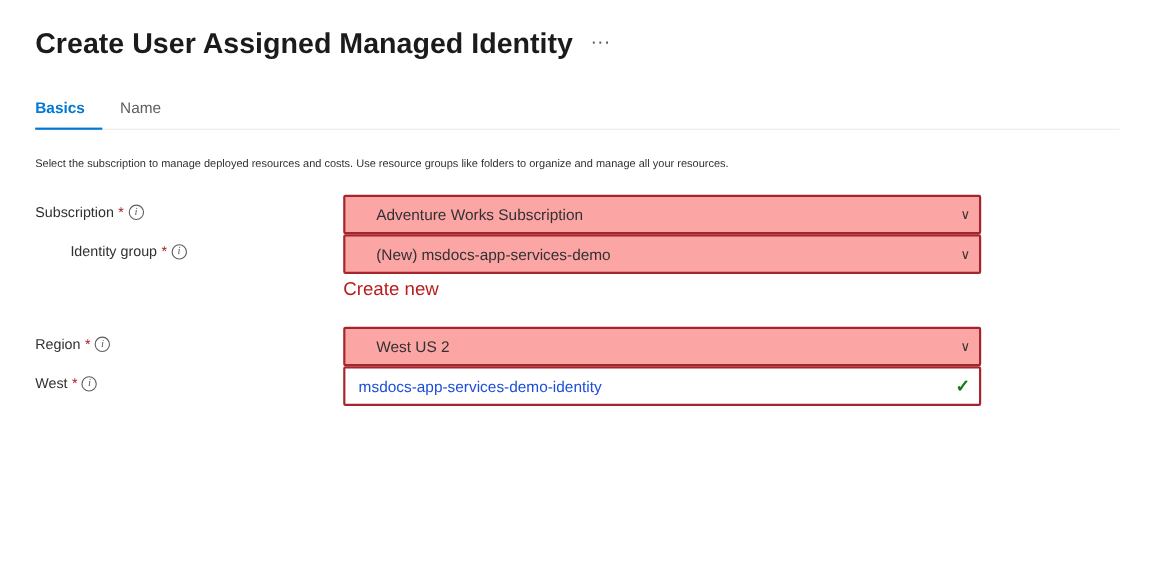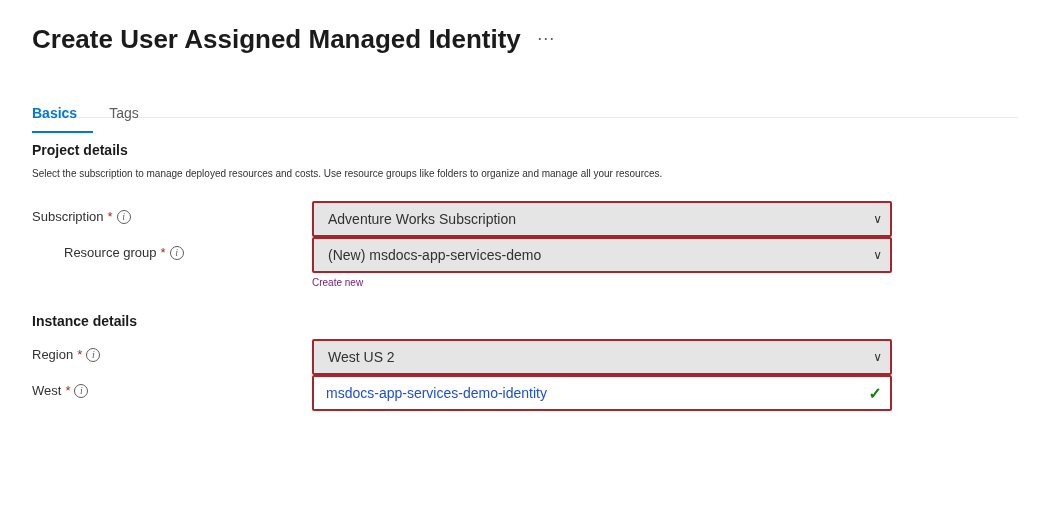--- a/index.html
+++ b/index.html
@@ -37,21 +37,21 @@
       margin-bottom: 24px;
     }
     .tab {
       padding: 10px 16px 10px 0;
       margin-right: 16px;
       font-size: 14px;
       cursor: pointer;
       color: #605e5c;
       border-bottom: 2px solid transparent;
       position: relative;
-      top: 16px;
+      top: 1px;
     }
     .tab.active {
       color: #0078d4;
       font-weight: 600;
       border-bottom: 2px solid #0078d4;
     }
     .section-title {
       font-size: 14px;
       font-weight: 700;
       color: #1b1b1b;
@@ -103,24 +103,24 @@
       line-height: 1;
     }
     .input-col {
       flex: 1;
       max-width: 580px;
     }
     .dropdown {
       width: 100%;
       border: 1px solid #c8c6c4;
       border-radius: 2px;
-      padding: 6px 36px 6px 14px;
-      font-size: 14px;
-      color: #323130;
-      background: #e5e5e5;
+      padding: 6px 36px 6px 28px;
+      font-size: 14px;
+      color: #323130;
+      background: #fca5a5;
       appearance: none;
       position: relative;
       cursor: pointer;
       height: 36px;
     }
     .dropdown-wrapper {
       position: relative;
       width: 100%;
     }
     .dropdown-wrapper.error .dropdown {
@@ -155,84 +155,82 @@
       width: 100%;
       border: 1px solid #c8c6c4;
       border-radius: 2px;
       padding: 6px 36px 6px 12px;
       font-size: 14px;
       color: #1d4ed8;
       height: 36px;
       outline: none;
     }
     .create-new-link {
-      color: #701a75;
-      font-size: 10px;
+      color: #b91c1c;
+      font-size: 17px;
       cursor: pointer;
       text-decoration: none;
       display: inline-block;
       margin-top: 4px;
     }
     .instance-section {
       margin-top: 24px;
     }
   </style>
 </head>
 <body>
 
 <div class="page-title-row">
   <h1 class="page-title">Create User Assigned Managed Identity</h1>
   <button class="ellipsis-btn">···</button>
 </div>
 
 <div class="tabs">
   <div class="tab active">Basics</div>
-  <div class="tab">Tags</div>
+  <div class="tab">Name</div>
 </div>
 
 <div>
-  <div class="section-title">Project details</div>
   <div class="description">Select the subscription to manage deployed resources and costs. Use resource groups like folders to organize and manage all your resources.</div>
 
   <div class="form-row">
     <div class="label-col">
       <span class="label-text">Subscription</span>
       <span class="required-star">*</span>
       <span class="info-icon">i</span>
     </div>
     <div class="input-col">
       <div class="dropdown-wrapper error">
         <select class="dropdown">
           <option>Adventure Works Subscription</option>
         </select>
         <span class="chevron">∨</span>
       </div>
     </div>
   </div>
 
   <div class="form-row">
     <div class="label-col indented">
-      <span class="label-text">Resource group</span>
+      <span class="label-text">Identity group</span>
       <span class="required-star">*</span>
       <span class="info-icon">i</span>
     </div>
     <div class="input-col">
       <div class="dropdown-wrapper error">
         <select class="dropdown">
           <option>(New) msdocs-app-services-demo</option>
         </select>
         <span class="chevron">∨</span>
       </div>
       <a class="create-new-link">Create new</a>
     </div>
   </div>
 </div>
 
 <div class="instance-section">
-  <div class="section-title">Instance details</div>
 
   <div class="form-row" style="margin-top:10px;">
     <div class="label-col">
       <span class="label-text">Region</span>
       <span class="required-star">*</span>
       <span class="info-icon">i</span>
     </div>
     <div class="input-col">
       <div class="dropdown-wrapper error">
         <select class="dropdown">

